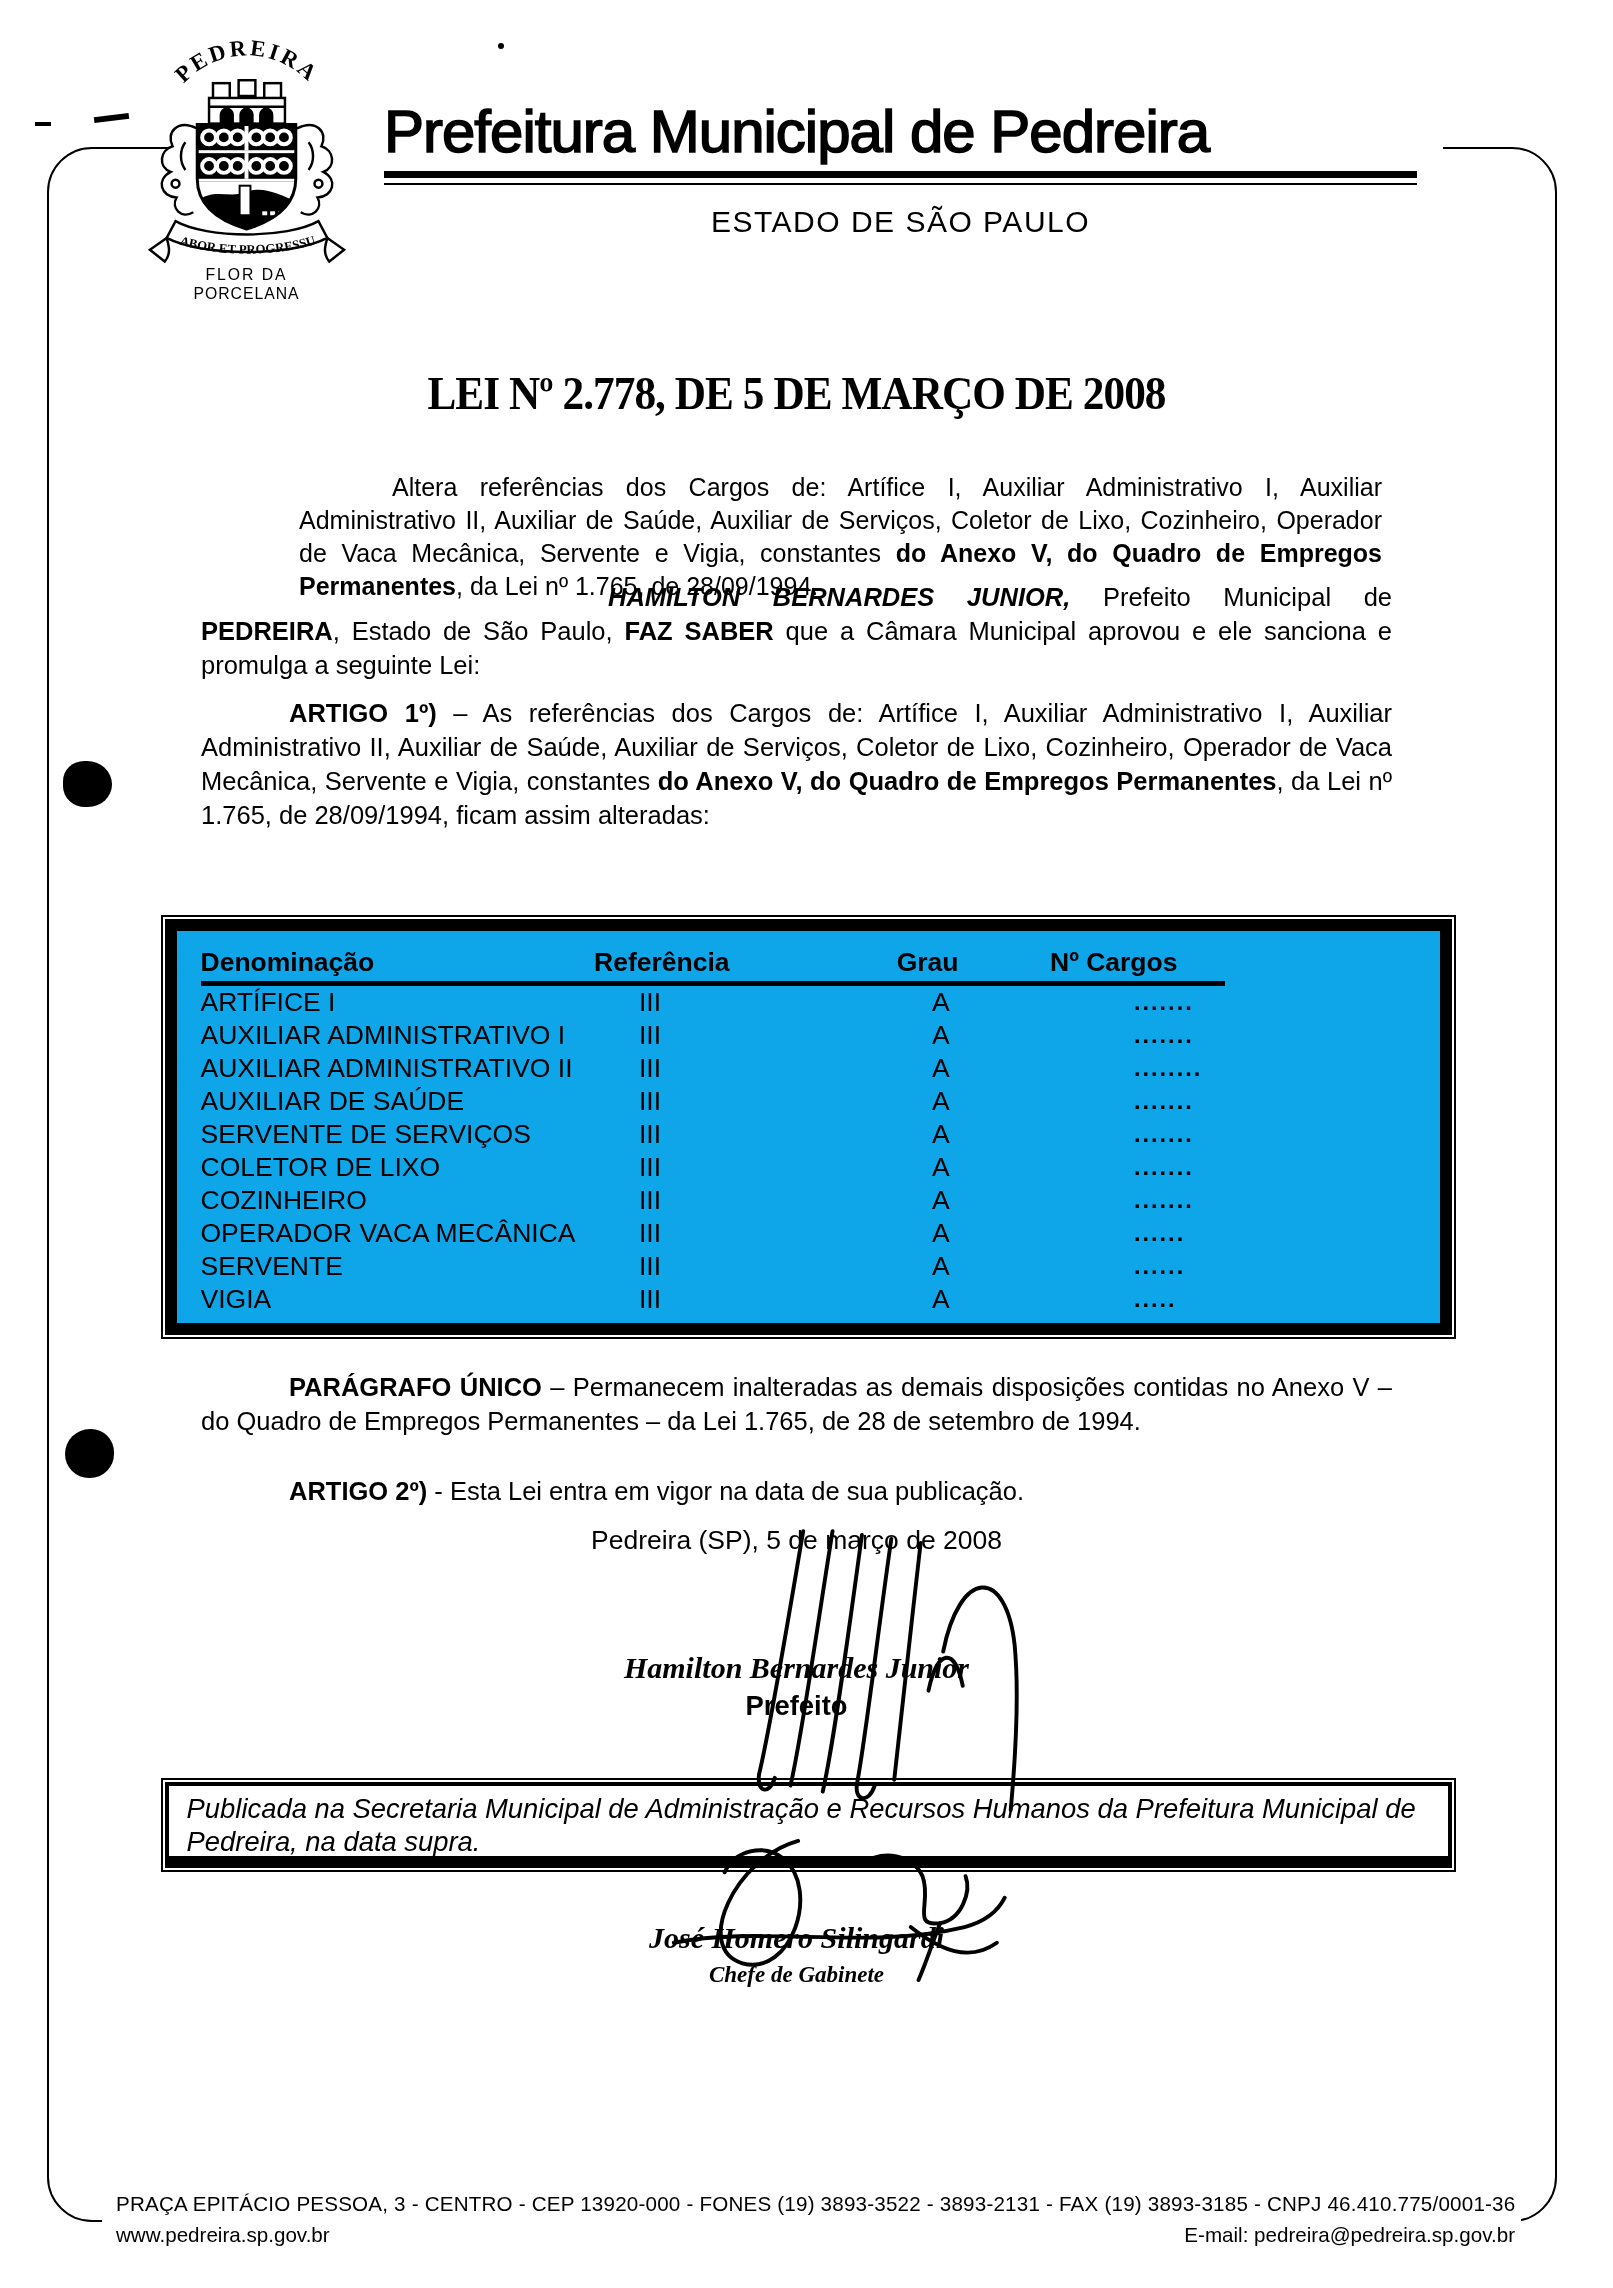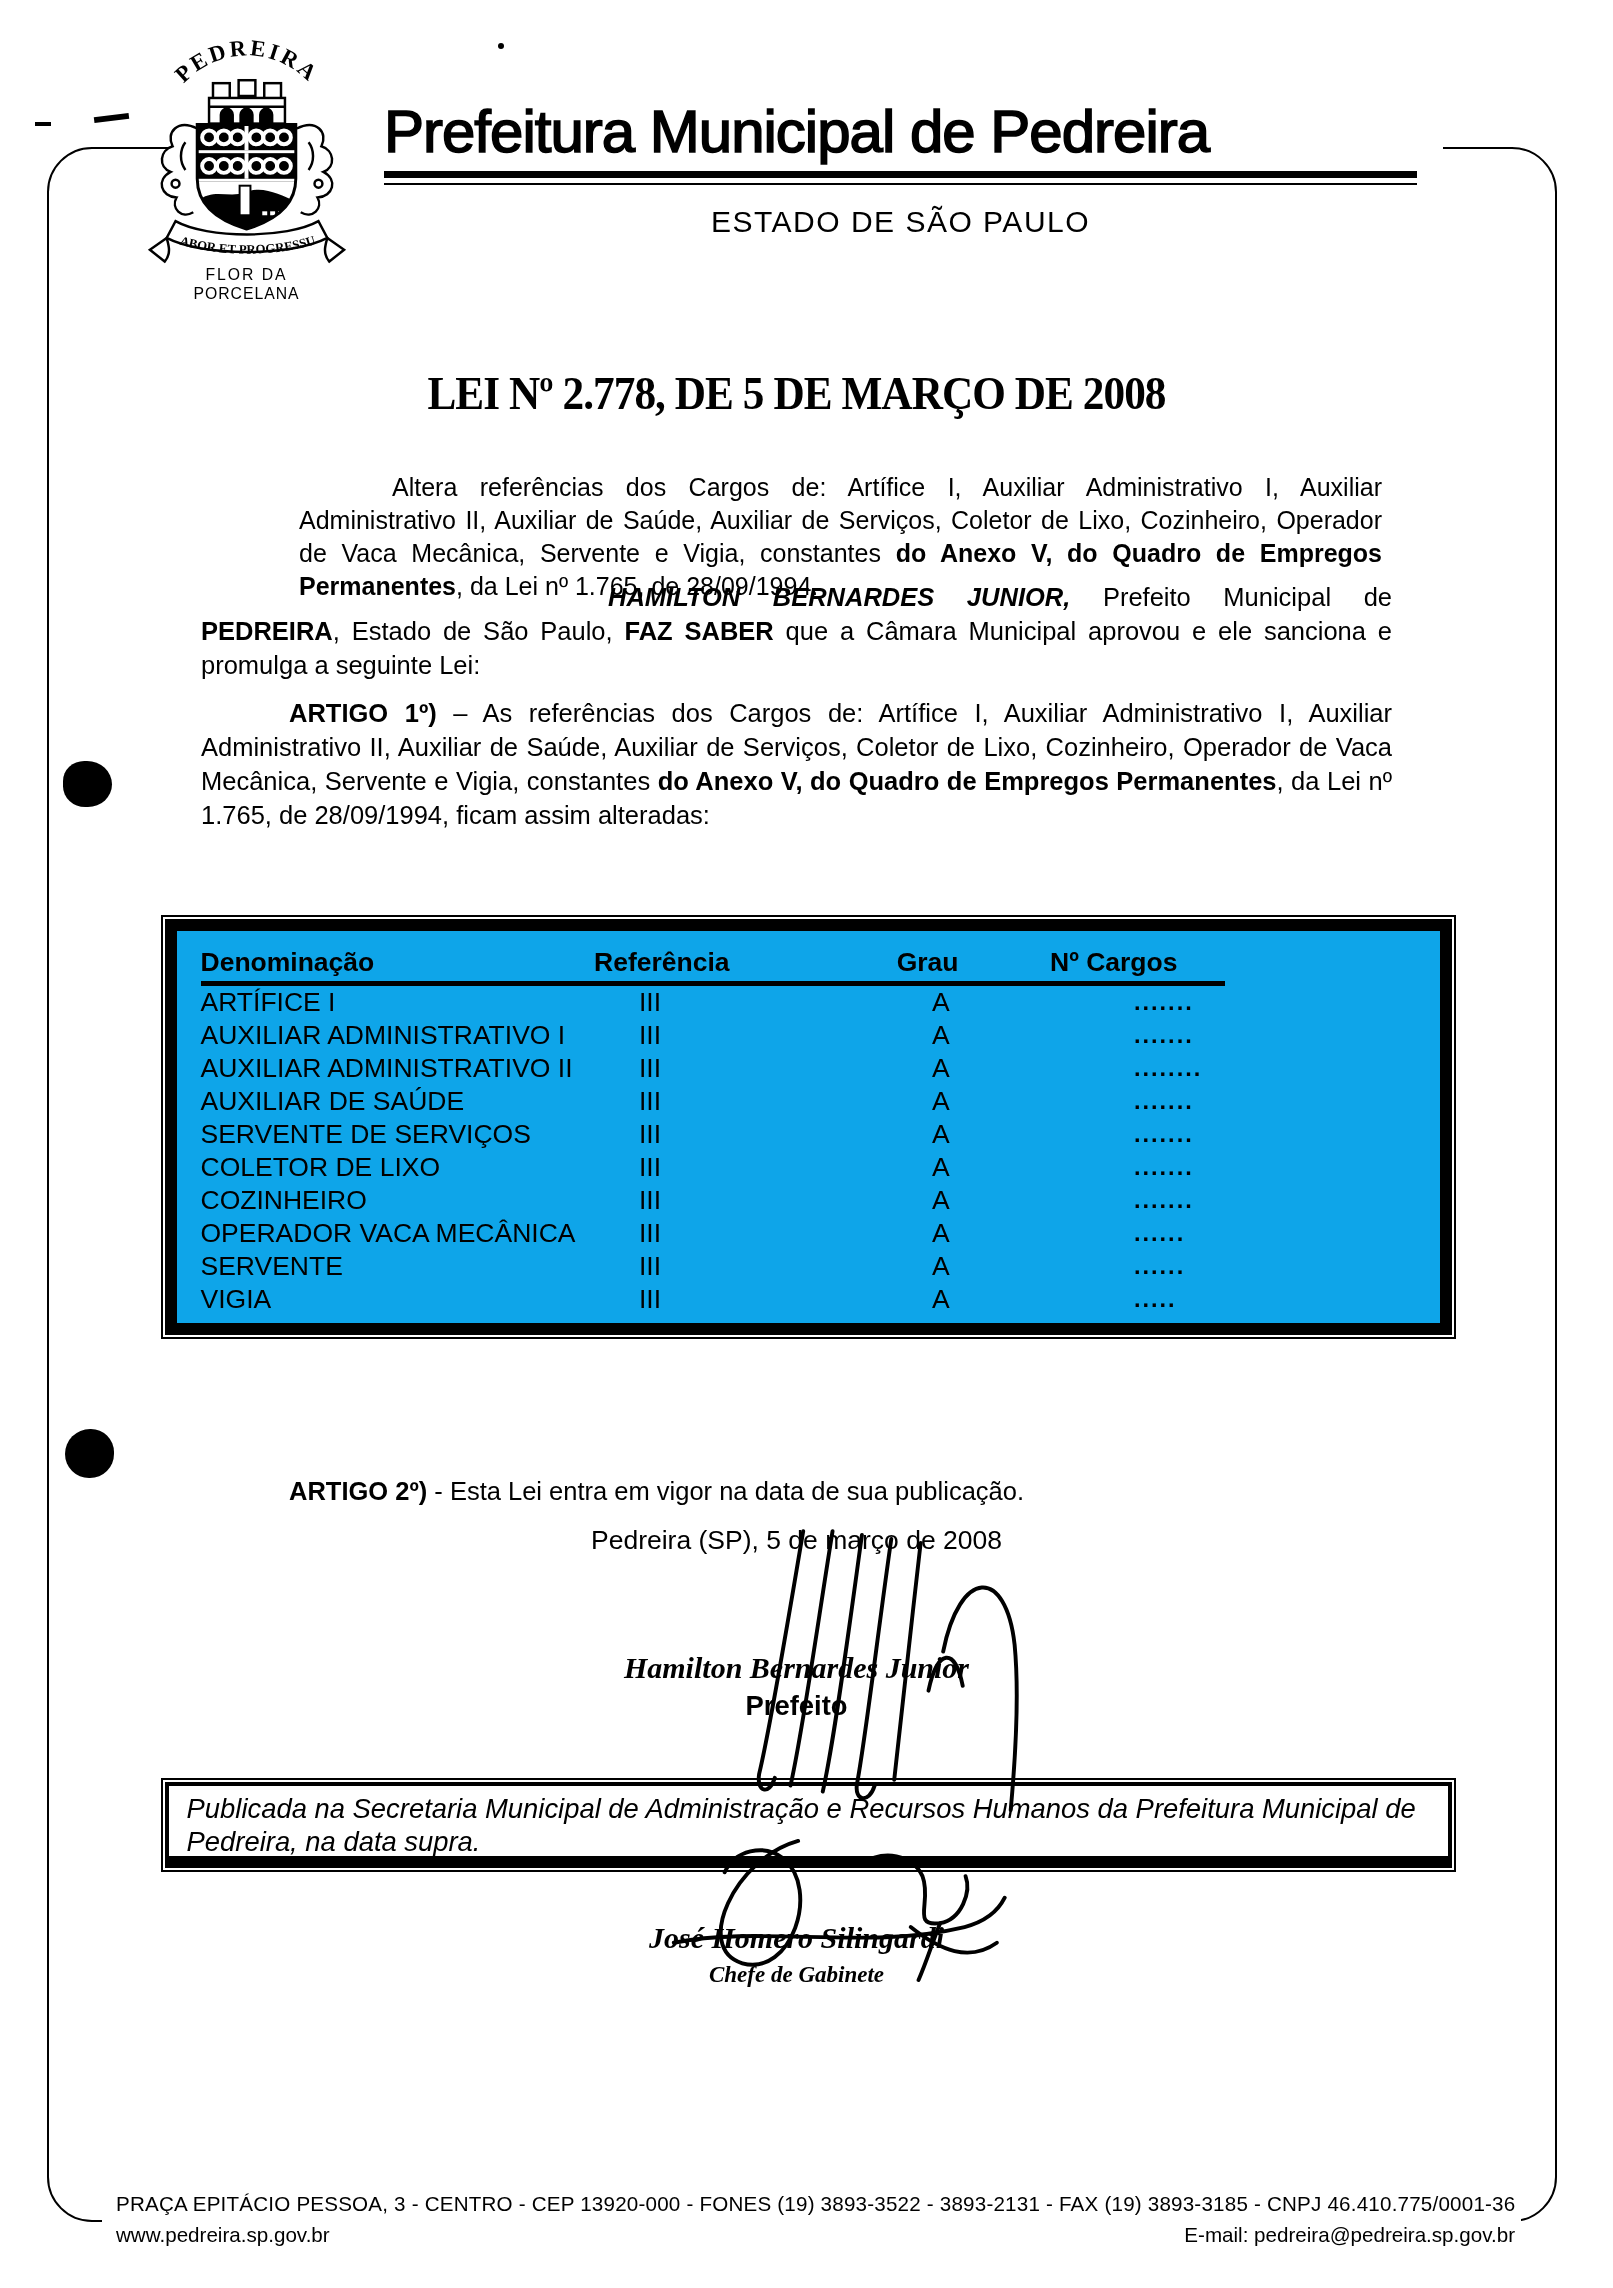--- a/index.html
+++ b/index.html
@@ -271,20 +271,21 @@
         </div>
         <div class="trow">
           <span class="c1">VIGIA</span>
           <span class="c2">III</span>
           <span class="c3">A</span>
           <span class="c4">.....</span>
         </div>
       </div>
   </div>
 
+  <div class="abs para paragrafo"><span style="font-weight: bold;">PARÁGRAFO ÚNICO</span><span> – Permanecem inalteradas as demais disposições contidas no Anexo V – do Quadro de Empregos Permanentes – da Lei 1.765, de 28 de setembro de 1994.</span></div>
   <div class="abs para article2"><span style="font-weight: bold;">ARTIGO 2º)</span><span> - Esta Lei entra em vigor na data de sua publicação.</span></div>
 
   <div class="abs dateline">Pedreira (SP), 5 de março de 2008</div>
 
   <svg class="sig-svg sig1-svg" viewBox="0 0 330 300">
     <g fill="none" stroke="#000" stroke-width="4" stroke-linecap="round">
       <path d="M85,2 C70,90 52,200 40,250 C37,268 50,273 56,254"></path>
       <path d="M115,2 C100,95 84,210 72,262"></path>
       <path d="M145,6 C132,100 117,215 105,268"></path>
       <path d="M175,10 C162,100 149,212 140,260 C137,278 152,281 158,262"></path>

